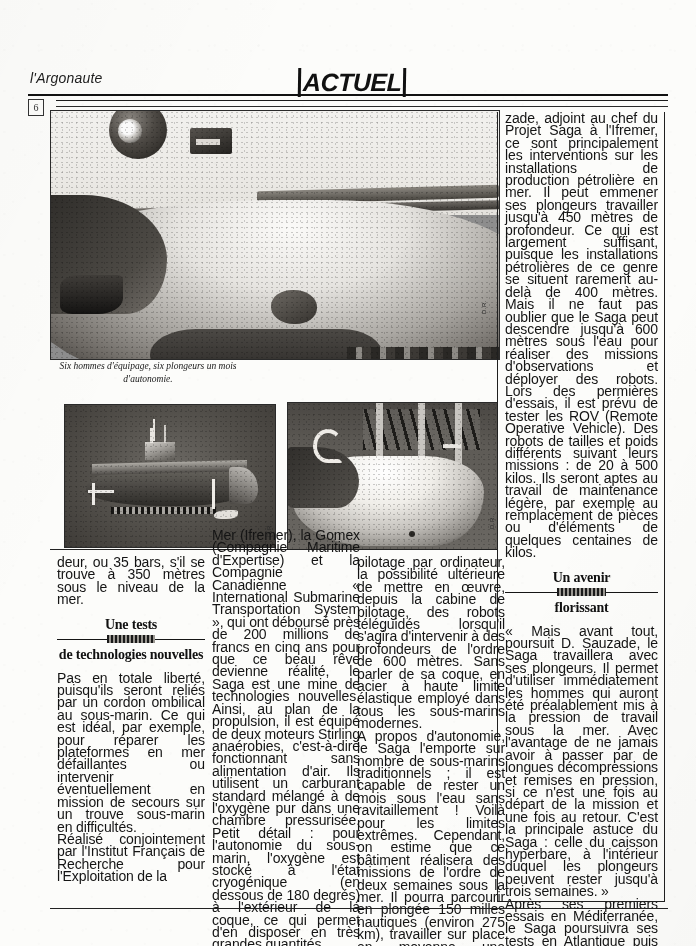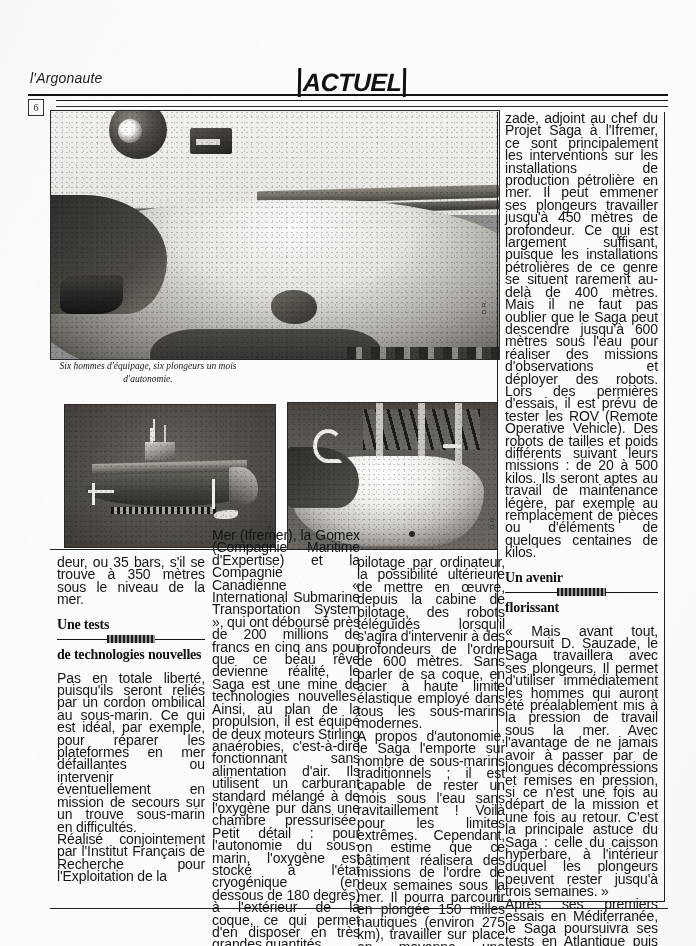--- a/index.html
+++ b/index.html
@@ -171,21 +171,21 @@
     margin:0 0 0 0;
     font-family:"Liberation Sans", sans-serif;
     font-size:14px;line-height:12.4px;
     color:#141414;text-align:justify;
     letter-spacing:-0.1px;
     word-spacing:-0.2px;
   }
   p.body + p.body{text-indent:0;}
 
   
-  .sec-head{margin:11px 0 9px 0;text-align:left;}
+  .sec-head{margin:11px 0 9px 0;text-align:center;}
   .sec-head .ln1,.sec-head .ln2{
     display:block;
     font-family:"Liberation Serif", serif;
     font-weight:bold;font-size:14px;line-height:16px;color:#111;
     letter-spacing:-0.2px;
   }
   .sec-orn{
     display:block;position:relative;height:9px;margin:2px 0 3px 0;
   }
   .sec-orn:before{content:"";position:absolute;left:0;right:0;top:4px;height:1.6px;background:#151515;}

